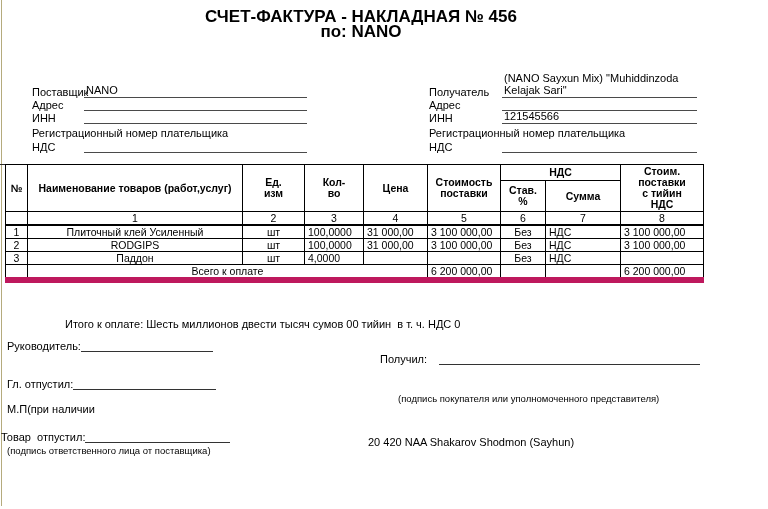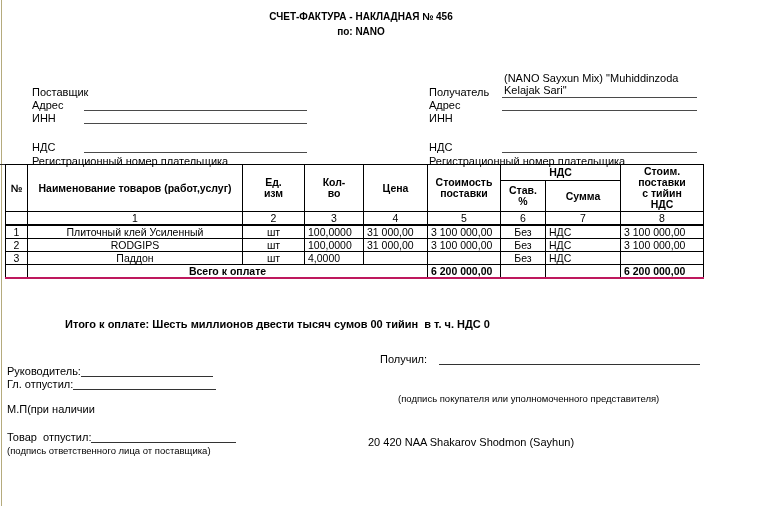--- a/index.html
+++ b/index.html
@@ -1,62 +1,63 @@
 <!DOCTYPE html>
 <html><head>
 <meta charset="utf-8">
 <style>
   html,body{margin:0;padding:0;background:#fff;}
   body{width:768px;height:509px;position:relative;overflow:hidden;
        font-family:"Liberation Sans", sans-serif;color:#000;font-size:11px;}
   .abs{position:absolute;}
   .page-edge{left:1px;top:0;width:1px;height:506px;background:#b5ab7d;}
-  .title-block{top:9px;left:0;width:722px;text-align:center;font-weight:bold;font-size:10px;line-height:15px;}
+  .title-block{top:9px;left:0;width:722px;text-align:center;font-weight:bold;font-size:17px;line-height:15px;}
   
   .info-row{position:absolute;display:flex;align-items:flex-end;}
   .info-label{flex:none;line-height:12px;white-space:pre-wrap;}
   .info-value{flex:1;border-bottom:1px solid #4a4a4a;min-height:13px;line-height:12px;padding:0 2px;white-space:pre-line;overflow:hidden;}
   .left-col{left:32px;width:275px;}
   .left-col .info-label{width:52px;}
   .right-col{left:429px;width:268px;}
   .right-col .info-label{width:73px;}
-  .reg-row{line-height:12px;margin-top:28px;}
+  .reg-row{line-height:12px;}
   .two-line{line-height:11.5px;padding-bottom:1px;}
   .divider{top:164px;left:0;width:703px;height:1px;background:#2a2a2a;}
   
   table.items{position:absolute;left:5px;top:164px;width:698px;border-collapse:collapse;table-layout:fixed;font-size:10.5px;}
   table.items td,table.items th{border:1px solid #000;padding:0 3px;overflow:hidden;white-space:nowrap;line-height:12px;}
   table.items th{font-weight:bold;text-align:center;vertical-align:middle;white-space:pre-line;line-height:11px;padding:1px 2px;}
   tr.nums td{text-align:center;height:12px;border-bottom:2px solid #000;}
   tr.item td{height:11px;}
-  tr.total td{font-weight:bold;height:12px;border-bottom:2px solid #be185d;}
+  tr.total td{font-weight:normal;height:12px;border-bottom:6px solid #be185d;}
   .al{text-align:center;} .ac{text-align:center;} .ar{text-align:left;margin-top:26px;}
   .vat-group{height:13px;}
   .vat-sub{height:28px;}
   
-  .amount-words{top:318px;left:33px;font-weight:bold;white-space:pre-wrap;padding-left:32px;}
+  .amount-words{top:318px;left:33px;font-weight:normal;white-space:pre-wrap;padding-left:32px;}
   
   .sig-row{position:absolute;display:flex;align-items:flex-end;height:13px;}
   .sig-label{flex:none;line-height:12px;white-space:pre-wrap;}
   .sig-line{flex:1;border-bottom:1px solid #333;height:12px;}
   .note{font-size:9.5px;line-height:11px;}
   .plain{line-height:12px;}
 </style>
 </head>
 <body>
 
 <div class="abs page-edge"></div>
 
 <div class="abs title-block">
   <div>СЧЕТ-ФАКТУРА - НАКЛАДНАЯ № 456</div>
   <div>по: NANO</div>
 </div>
 
 <div class="info-row left-col" style="top:84px;height:14px;">
   <span class="info-label">Поставщик</span>
+  <span class="info-value">NANO</span>
 </div>
 <div class="info-row left-col" style="top:98px;height:13px;">
   <span class="info-label">Адрес</span>
   <span class="info-value"></span>
 </div>
 <div class="info-row left-col" style="top:111px;height:13px;">
   <span class="info-label">ИНН</span>
   <span class="info-value"></span>
 </div>
 <div class="abs left-col reg-row" style="top:127px;">Регистрационный номер плательщика</div>
@@ -69,20 +70,21 @@
   <span class="info-label">Получатель</span>
   <span class="info-value two-line">(NANO Sayxun Mix) "Muhiddinzoda
 Kelajak Sari"</span>
 </div>
 <div class="info-row right-col" style="top:98px;height:13px;">
   <span class="info-label">Адрес</span>
   <span class="info-value"></span>
 </div>
 <div class="info-row right-col" style="top:111px;height:13px;">
   <span class="info-label">ИНН</span>
+  <span class="info-value">121545566</span>
 </div>
 <div class="abs right-col reg-row" style="top:127px;">Регистрационный номер плательщика</div>
 <div class="info-row right-col" style="top:140px;height:13px;">
   <span class="info-label">НДС</span>
   <span class="info-value"></span>
 </div>
 
 <div class="abs divider"></div>
 
 <table class="items">
@@ -168,30 +170,30 @@
     <td class="ar">6 200 000,00</td>
     <td></td>
     <td></td>
     <td class="ar">6 200 000,00</td>
   </tr>
 </tbody>
   </table>
 
 <div class="abs amount-words">Итого к оплате: Шесть миллионов двести тысяч сумов 00 тийин  в т. ч. НДС 0</div>
 
-<div class="sig-row" style="left:7px;top:364px;width:206px;">
+<div class="sig-row" style="left:7px;top:339px;width:206px;">
   <span class="sig-label">Руководитель:</span>
   <span class="sig-line"></span>
 </div>
 <div class="sig-row" style="left:7px;top:377px;width:209px;">
   <span class="sig-label">Гл. отпустил:</span>
   <span class="sig-line"></span>
 </div>
 <div class="abs plain" style="left:7px;top:403px;">М.П(при наличии</div>
-<div class="sig-row" style="left:7px;top:430px;width:229px;">
+<div class="sig-row" style="left:1px;top:430px;width:229px;">
   <span class="sig-label">Товар  отпустил:</span>
   <span class="sig-line"></span>
 </div>
 <div class="abs note" style="left:7px;top:445px;">(подпись ответственного лица от поставщика)</div>
 
 <div class="sig-row" style="left:368px;top:352px;width:332px;">
   <span class="sig-label" style="width:59px;padding-left:12px;">Получил:</span>
   <span class="sig-line"></span>
 </div>
 <div class="abs note" style="left:398px;top:367px;margin-top:26px;">(подпись покупателя или уполномоченного представителя)</div>

